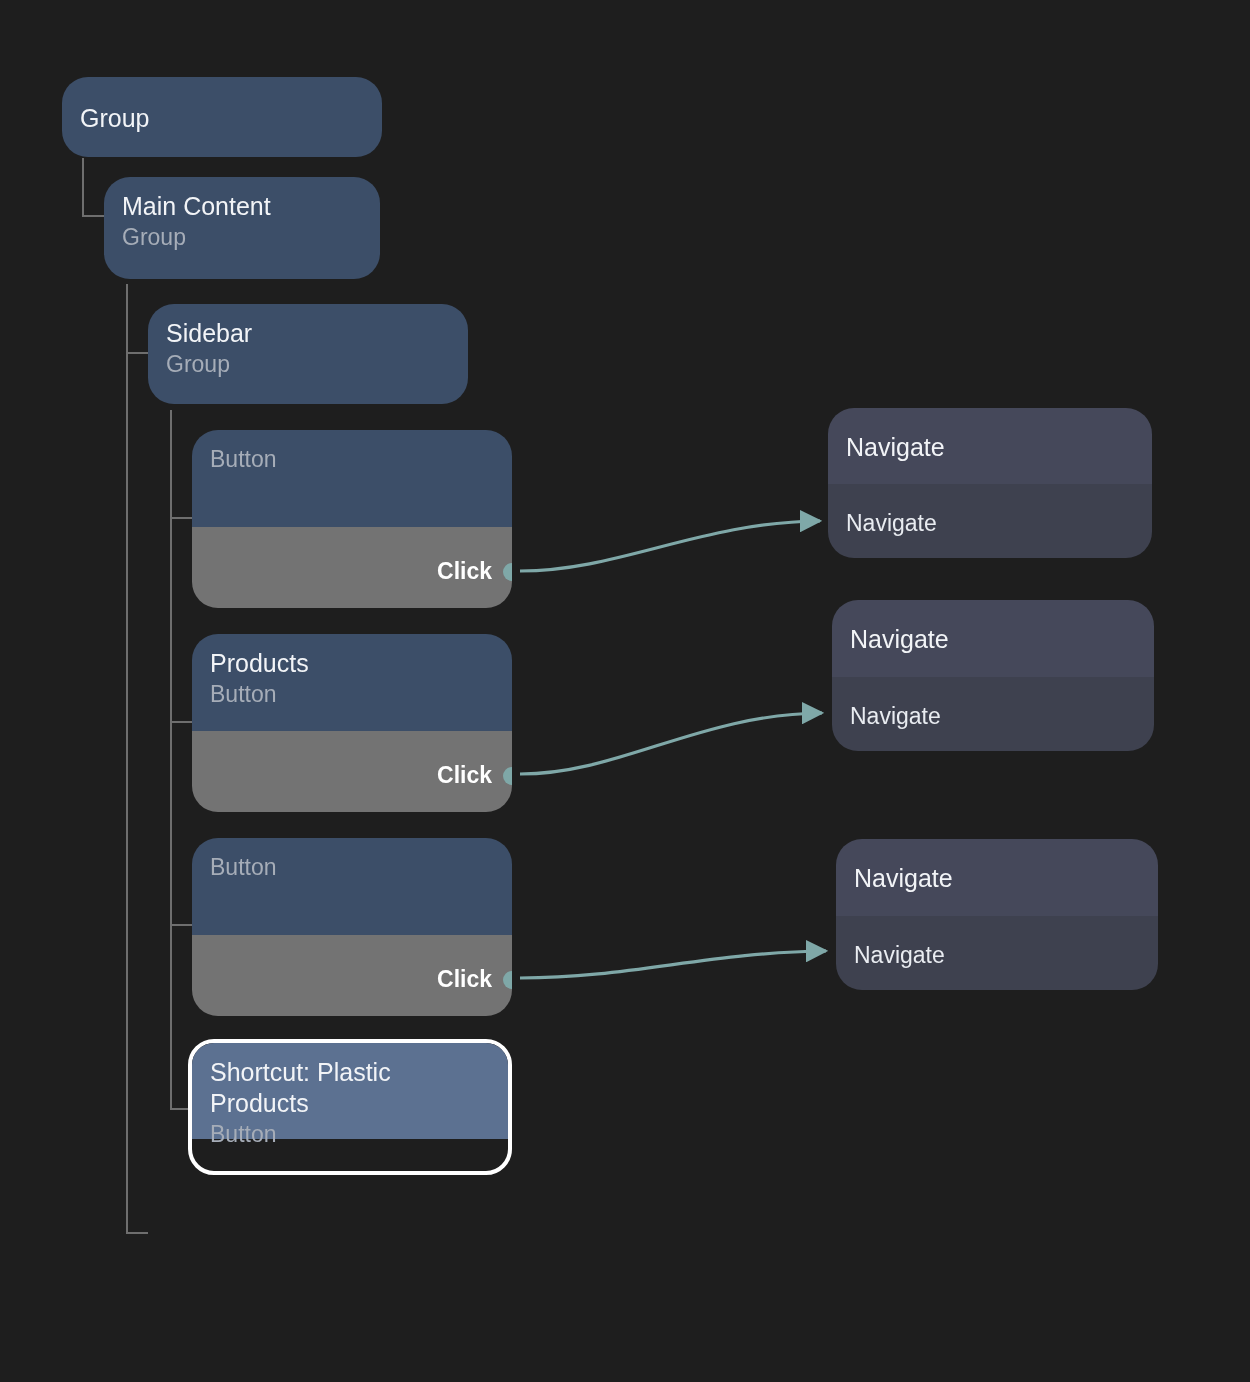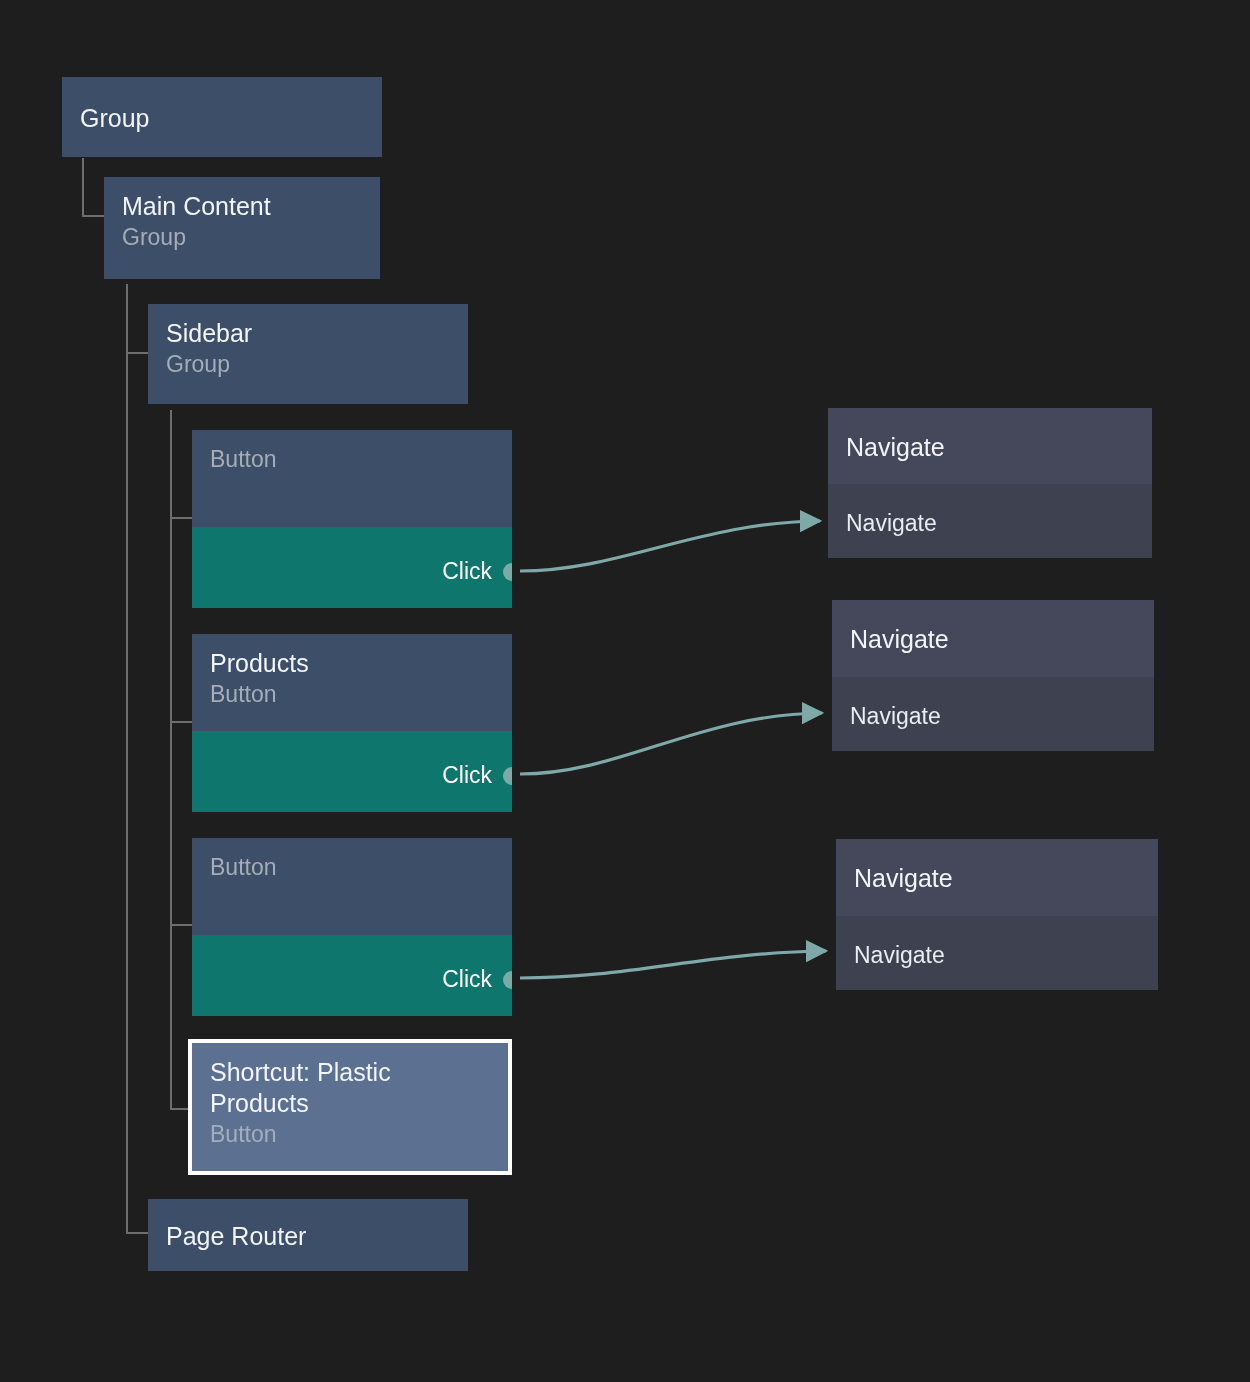--- a/index.html
+++ b/index.html
@@ -36,20 +36,21 @@
     width: 1250px;
     height: 1382px;
     pointer-events: none;
   }
 
   
   .node {
     position: absolute;
     box-sizing: border-box;
     overflow: hidden;
+    border-radius: 26px;
   }
   .node-head {
     box-sizing: border-box;
     padding: 14px 18px 12px 18px;
   }
   .node-title {
     color: #f2f4f7;
     font-size: 25px;
     line-height: 31px;
     font-weight: 400;
@@ -61,21 +62,21 @@
     line-height: 30px;
     font-weight: 400;
   }
   .node-body {
     box-sizing: border-box;
     position: relative;
   }
 
   
   .node.comp .node-head { background: #3c4e68; }
-  .node.comp .node-body { background: #0f766e; }
+  .node.comp .node-body { background: #737373; font-weight: bold; }
 
   
   .node.selected {
     border: 4px solid #ffffff;
   }
   .node.selected .node-head { background: #5c7191; }
 
   
   .node.action .node-head { background: #45485a; }
   .node.action .node-body { background: #3e414f; }
@@ -189,32 +190,27 @@
     </div>
     <div class="node-body" style="height:81px;">
       <div class="port-out" style="top:33px;">
         <span class="port-label">Click</span>
         <span class="port-dot"></span>
       </div>
     </div>
   </div>
 
   <div class="node comp selected" style="left:188px; top:1039px; width:324px; height:136px;">
-    <div class="node-head" style="height:132px;">
+    <div class="node-head" style="height:96px;">
       <div class="node-title">Shortcut: Plastic
 Products</div>
       <div class="node-subtitle">Button</div>
     </div>
   </div>
 
-  <div class="node comp" style="left:148px; top:1199px; width:320px; height:72px;">
-    <div class="node-head" style="height:72px; display:flex; align-items:center;">
-      <div class="node-title">Page Router</div>
-    </div>
-  </div>
 
   <div class="node action" style="left:828px; top:408px; width:324px; height:150px;">
     <div class="node-head" style="height:76px; display:flex; align-items:center;">
       <div class="node-title">Navigate</div>
     </div>
     <div class="node-body" style="height:74px;">
       <div class="port-in" style="top:28px;">Navigate</div>
     </div>
   </div>
 

